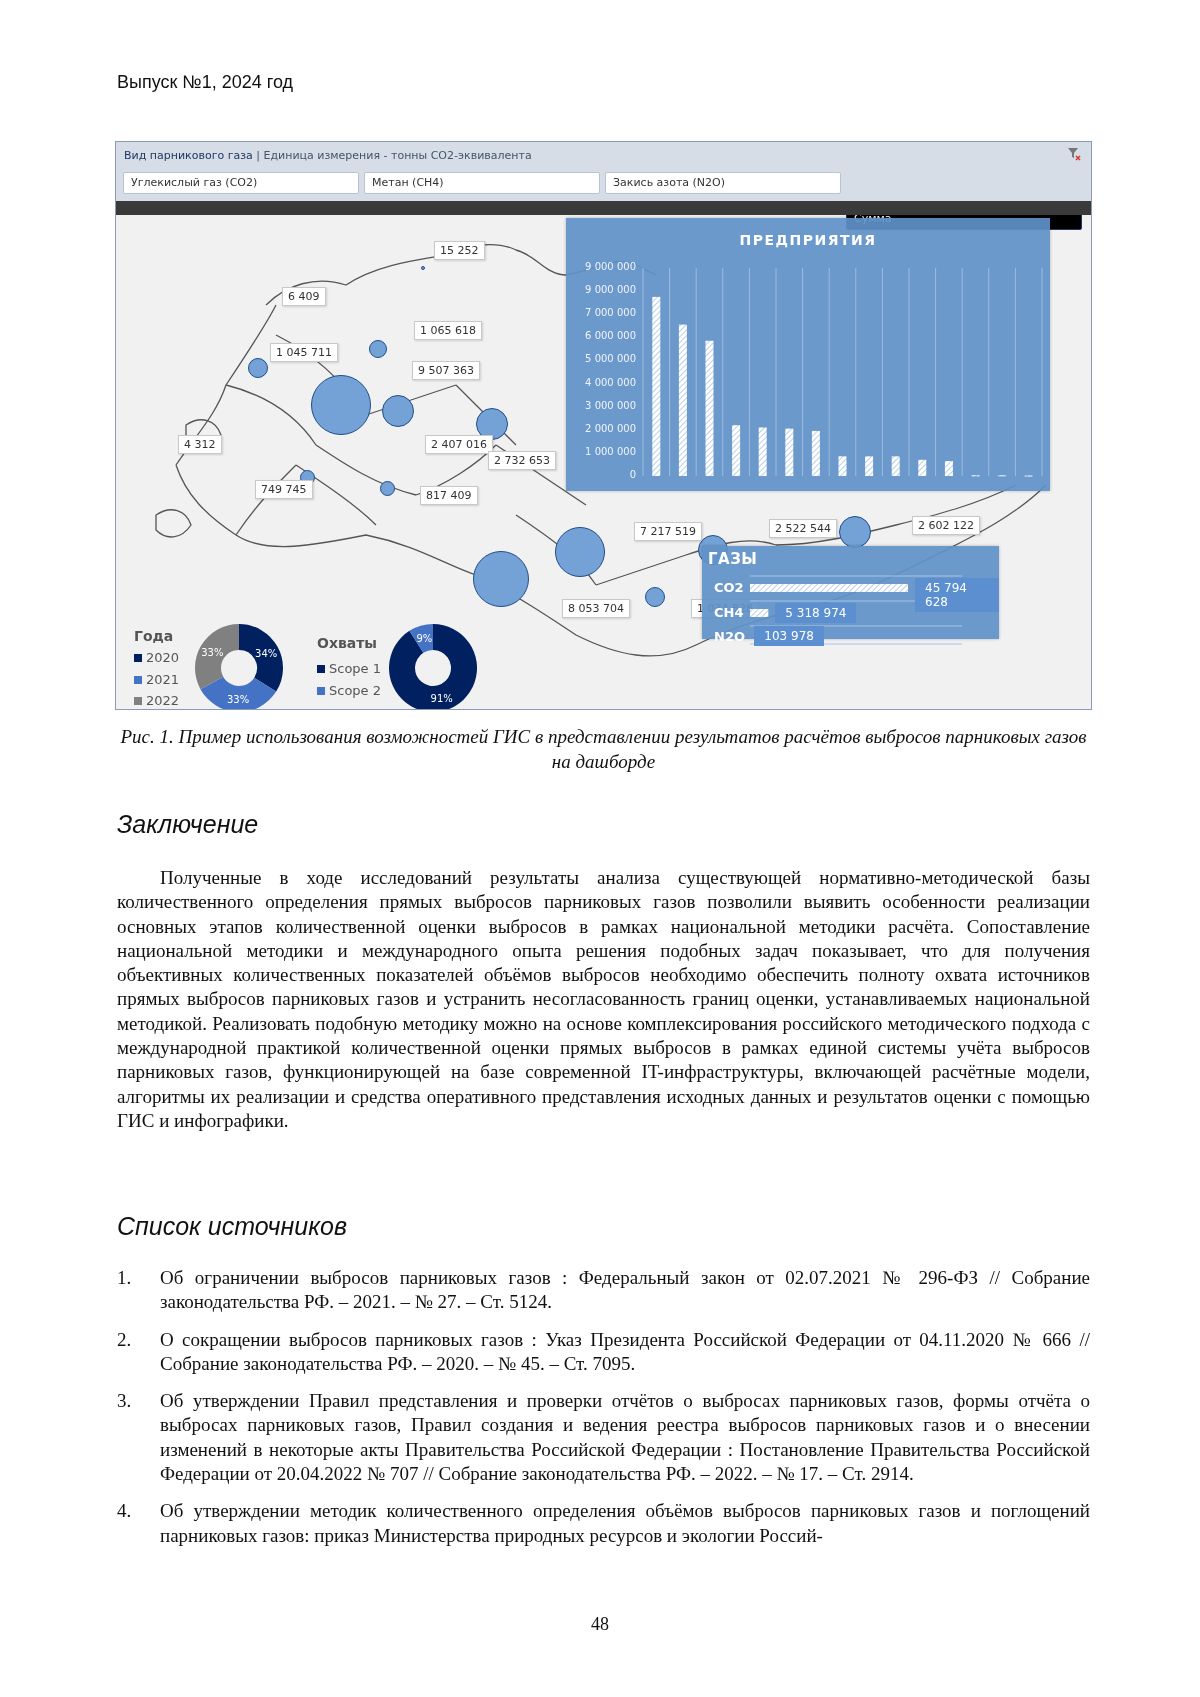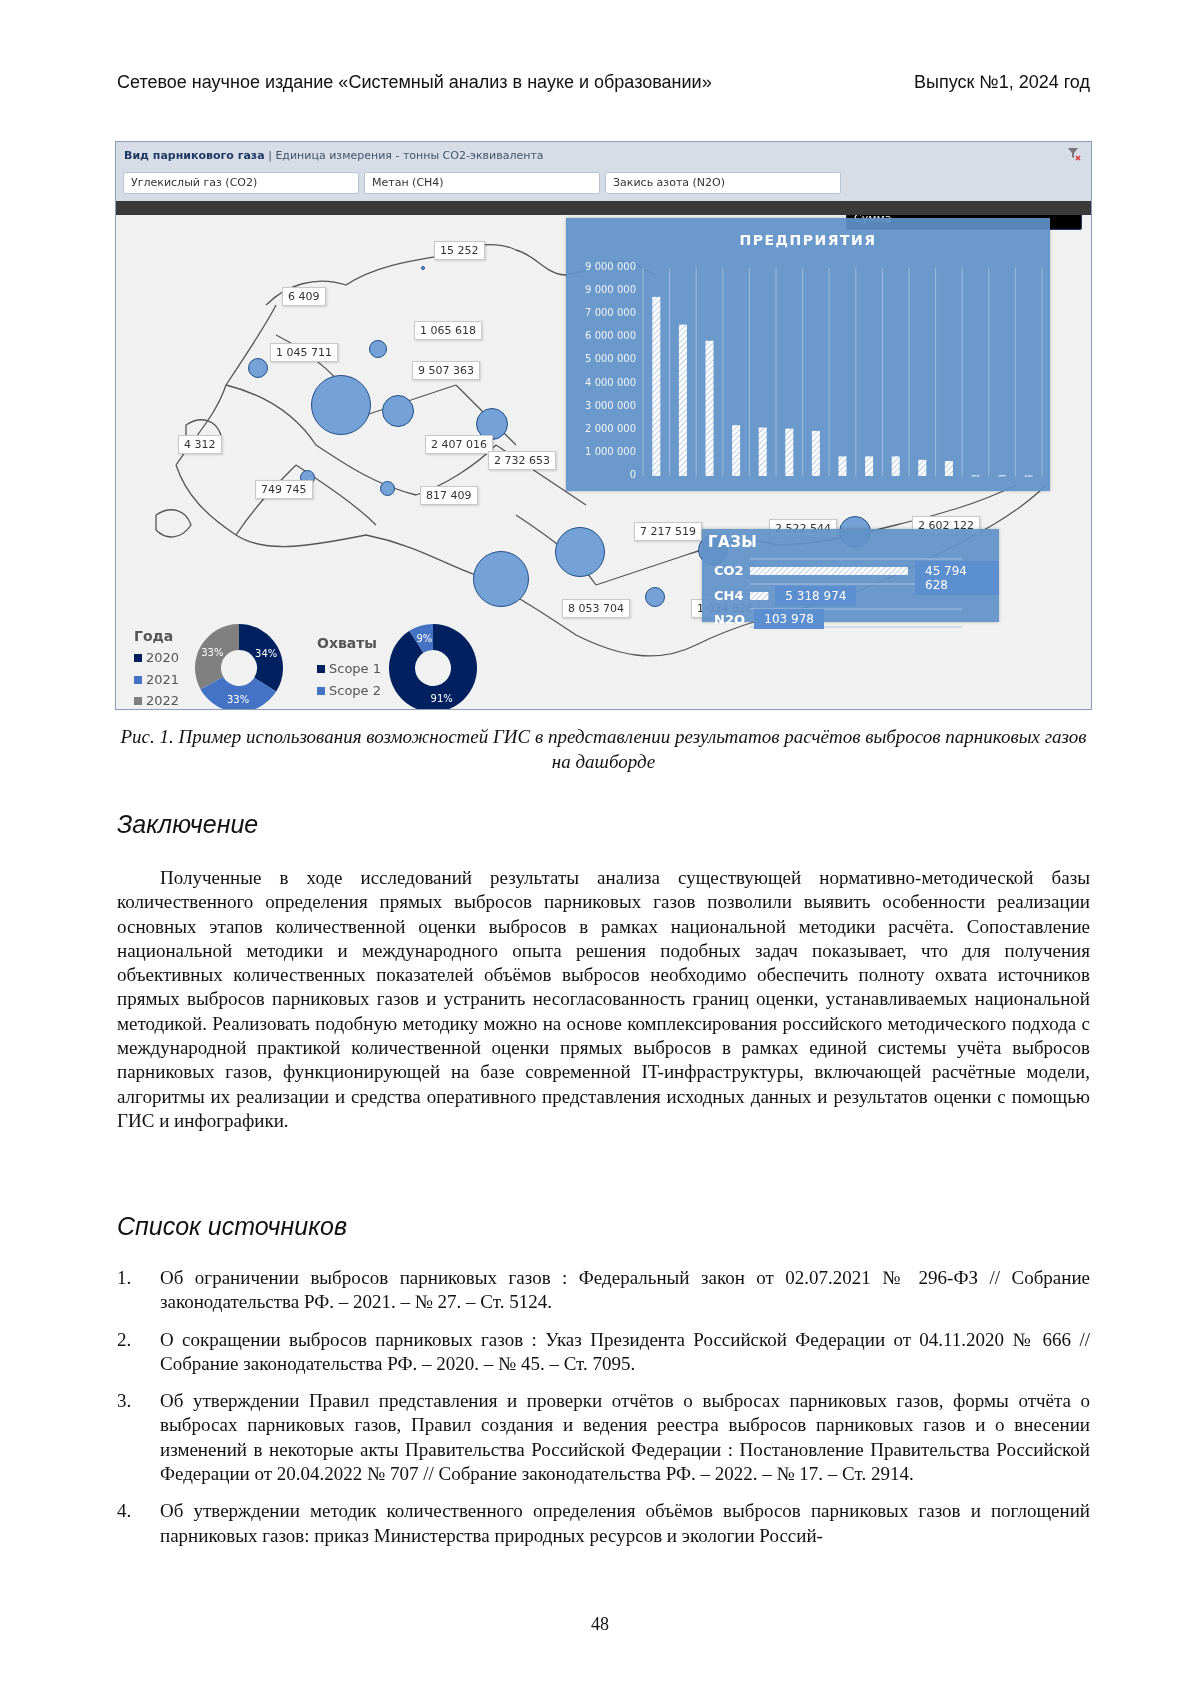--- a/index.html
+++ b/index.html
@@ -1,21 +1,21 @@
 <!DOCTYPE html>
 <html><head>
 <meta charset="utf-8">
 <style>
   html, body { margin: 0; padding: 0; background: #ffffff; }
   body { width: 1200px; height: 1697px; position: relative; overflow: hidden; font-family: "Liberation Serif", serif; color: #111; }
   .running-head { position: absolute; top: 72px; left: 117px; width: 973px; display: flex; justify-content: space-between; font-family: "Liberation Sans", sans-serif; font-size: 18px; color: #111; }
   .figure { position: absolute; left: 115px; top: 141px; width: 977px; height: 569px; border: 1px solid #8a9bb8; background: #f1f1f1; overflow: hidden; box-sizing: border-box; }
   .filter-bar { position: absolute; left: 0; top: 0; width: 100%; height: 59px; background: #d6dde7; }
   .filter-title { position: absolute; left: 8px; top: 7px; font-family: "DejaVu Sans", sans-serif; font-size: 11px; color: #1f3864; white-space: nowrap; }
-  .filter-title b { font-weight: bold; text-align: center; }
+  .filter-title b { font-weight: normal; text-align: center; }
   .filter-title .sub { color: #44546a; font-weight: normal; }
   .filter-clear { position: absolute; right: 10px; top: 5px; font-size: 13px; color: #666; }
   .filter-btn { position: absolute; top: 30px; height: 22px; width: 236px; background: #fff; border: 1px solid #b8c3d3; border-radius: 2px; box-sizing: border-box; font-family: "DejaVu Sans", sans-serif; font-size: 11px; color: #333; padding: 3px 7px; }
   .filter-btn.active { background: #000000; color: #fff; border-color: #1f3864; margin-top: 36px; }
   .dark-strip { position: absolute; left: 0; top: 59px; width: 100%; height: 14px; background: #3a3a3a; }
   .map { position: absolute; left: 0; top: 73px; width: 100%; height: 496px; }
   .bubble { position: absolute; border-radius: 50%; background: #74a2d6; border: 1.5px solid #1f4e8c; box-sizing: border-box; }
   .callout { position: absolute; background: #fff; border: 1px solid #c8c8c8; font-family: "DejaVu Sans", sans-serif; font-size: 11px; color: #333; padding: 2px 5px; white-space: nowrap; box-shadow: 1px 1px 2px rgba(0,0,0,0.15); }
   .panel { position: absolute; background: rgba(95,145,200,0.92); box-shadow: 0 0 3px rgba(0,0,0,0.25); }
   .panel-title { position: absolute; font-family: "DejaVu Sans", sans-serif; font-weight: bold; color: #fff; letter-spacing: 1.5px; }
@@ -32,21 +32,20 @@
   .ref { display: flex; margin-bottom: 13px; }
   .ref-num { width: 43px; flex: none; }
   .ref-text { flex: 1; text-align: justify; }
   .page-num { position: absolute; top: 1614px; left: 0; width: 1200px; text-align: center; font-size: 18px; }
   svg text { font-family: "DejaVu Sans", sans-serif; }
 </style>
 </head>
 <body>
 
 <div class="running-head">
-  <span>Сетевое научное издание «Системный анализ в науке и образовании»</span>
   <span>Выпуск №1, 2024 год</span>
 </div>
 
 <div class="figure">
   <div class="filter-bar">
     <div class="filter-title">
       <b>Вид парникового газа</b>
       <span class="sub">|</span>
       <span class="sub">Единица измерения - тонны CO2-эквивалента</span>
     </div>
@@ -155,21 +154,21 @@
             <rect x="325.7" y="238.35555555555555" width="8" height="19.644444444444446" fill="url(#hatch)"></rect>
             <rect x="352.3" y="241.82222222222222" width="8" height="16.177777777777777" fill="url(#hatch)"></rect>
             <rect x="378.90000000000003" y="242.9777777777778" width="8" height="15.022222222222211" fill="url(#hatch)"></rect>
             <rect x="405.50000000000006" y="257.3066666666667" width="8" height="1" fill="url(#hatch)"></rect>
             <rect x="432.1" y="257.3066666666667" width="8" height="1" fill="url(#hatch)"></rect>
             <rect x="458.70000000000005" y="257.53777777777776" width="8" height="1" fill="url(#hatch)"></rect>
           </g>
       </svg>
     </div>
 
-    <div class="panel" style="left:586px;top:314px;width:297px;height:93px">
+    <div class="panel" style="left:586px;top:331px;width:297px;height:93px">
       <div class="panel-title" style="left:6px;top:4px;font-size:15px;letter-spacing:0.5px">ГАЗЫ</div>
       <svg id="gas-svg" width="297" height="99" style="position:absolute;left:0;top:0">
         <g id="gas-grid" stroke="#a9c4e6" stroke-width="1">
             <line x1="48" x2="260" y1="30" y2="30"></line>
             <line x1="48" x2="260" y1="55" y2="55"></line>
             <line x1="48" x2="260" y1="80" y2="80"></line>
             <line x1="48" x2="260" y1="98" y2="98"></line>
           </g>
         <g id="gas-marks">
             <rect x="48" y="38" width="158" height="8" fill="url(#hatch)"></rect>

